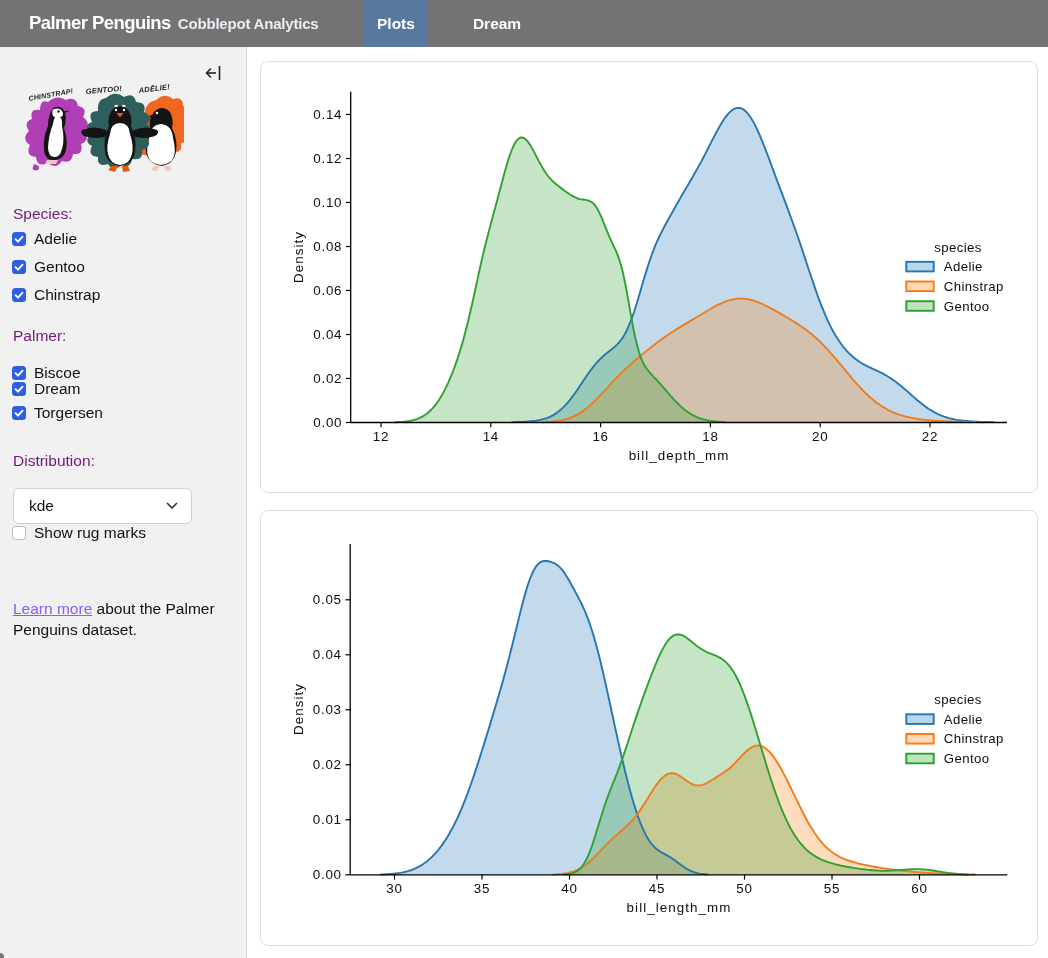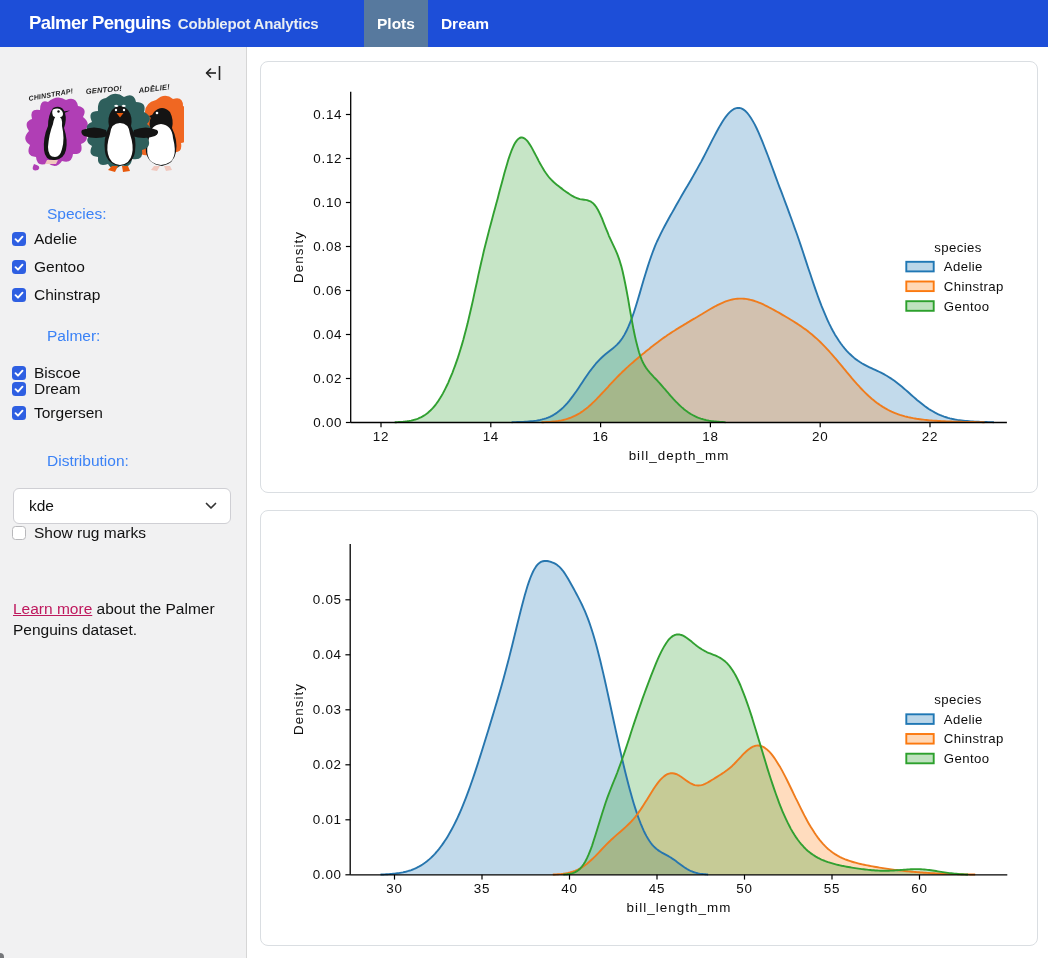--- a/index.html
+++ b/index.html
@@ -1,32 +1,32 @@
 <!DOCTYPE html>
 <html><head>
 <meta charset="utf-8">
 <style>
 * { margin:0; padding:0; box-sizing:border-box; }
 html,body { width:1048px; height:958px; font-family:"Liberation Sans",sans-serif; background:#fff; overflow:hidden; }
-.navbar { position:absolute; left:0; top:0; width:1048px; height:47px; background:#1d4ed8; color:#fff; }
+.navbar { position:absolute; left:0; top:0; width:1048px; height:47px; background:#737373; color:#fff; }
 .brand { position:absolute; left:29px; top:12px; font-size:18.5px; font-weight:700; letter-spacing:-0.55px; }
 .brand .sub { font-size:15px; font-weight:600; color:#e9eef3; margin-left:7px; letter-spacing:-0.2px; }
-.tabs { position:absolute; left:364px; top:0; height:47px; display:flex; }
+.tabs { position:absolute; left:364px; top:0; height:47px; display:flex;gap:32px; }
 .tab { height:47px; line-height:47px; padding:0 13px; font-size:15.5px; font-weight:600; color:#fff; }
 .tab.active { background:#57799e; }
 .sidebar { position:absolute; left:0; top:47px; width:247px; height:911px; background:#f1f1f2; border-right:1px solid #d6d6d6; }
 .collapse-ic { position:absolute; left:204px; top:63px; width:20px; height:20px; }
-.sb { position:absolute; left:13px; font-size:15.5px; color:#3b82f6;margin-left:34px; }
+.sb { position:absolute; left:13px; font-size:15.5px; color:#701a75; }
 .cbrow { position:absolute; left:12px; padding-left:22px; font-size:15.5px; color:#111; }
 .cb { position:absolute; left:0; top:1.5px; width:14px; height:14px; border-radius:3.5px; background:#2e5fe2; }
 .cb svg { position:absolute; left:1px; top:1px; }
 .cb.un { background:#fff; border:1px solid #b8b8bb; }
-.sel { position:absolute; left:13px; top:488px; width:218px; height:36px; background:#fff; border:1px solid #cfcfd4; border-radius:6px; font-size:15.5px; color:#111; line-height:34px; padding-left:15px; }
+.sel { position:absolute; left:13px; top:488px; width:179px; height:36px; background:#fff; border:1px solid #cfcfd4; border-radius:6px; font-size:15.5px; color:#111; line-height:34px; padding-left:15px; }
 .learn { position:absolute; left:13px; top:598px; width:210px; font-size:15.5px; color:#111; line-height:21px; }
-.learn a { color:#be185d; text-decoration:underline; }
+.learn a { color:#8b5cf6; text-decoration:underline; }
 .card { position:absolute; left:260px; background:#fff; border:1px solid #dadee2; border-radius:8px; }
 #card1 { top:61px; width:778px; height:432px; }
 #card2 { top:510px; width:778px; height:436px; }
 .tick { font-size:13.4px; letter-spacing:.7px; fill:#0d0d0d; }
 .alab { font-size:13.4px; letter-spacing:1.05px; fill:#0d0d0d; }
 .leg { font-size:13.2px; letter-spacing:.4px; fill:#0d0d0d; }
 #plotsvg { position:absolute; left:0; top:0; }
 </style>
 </head>
 <body>

